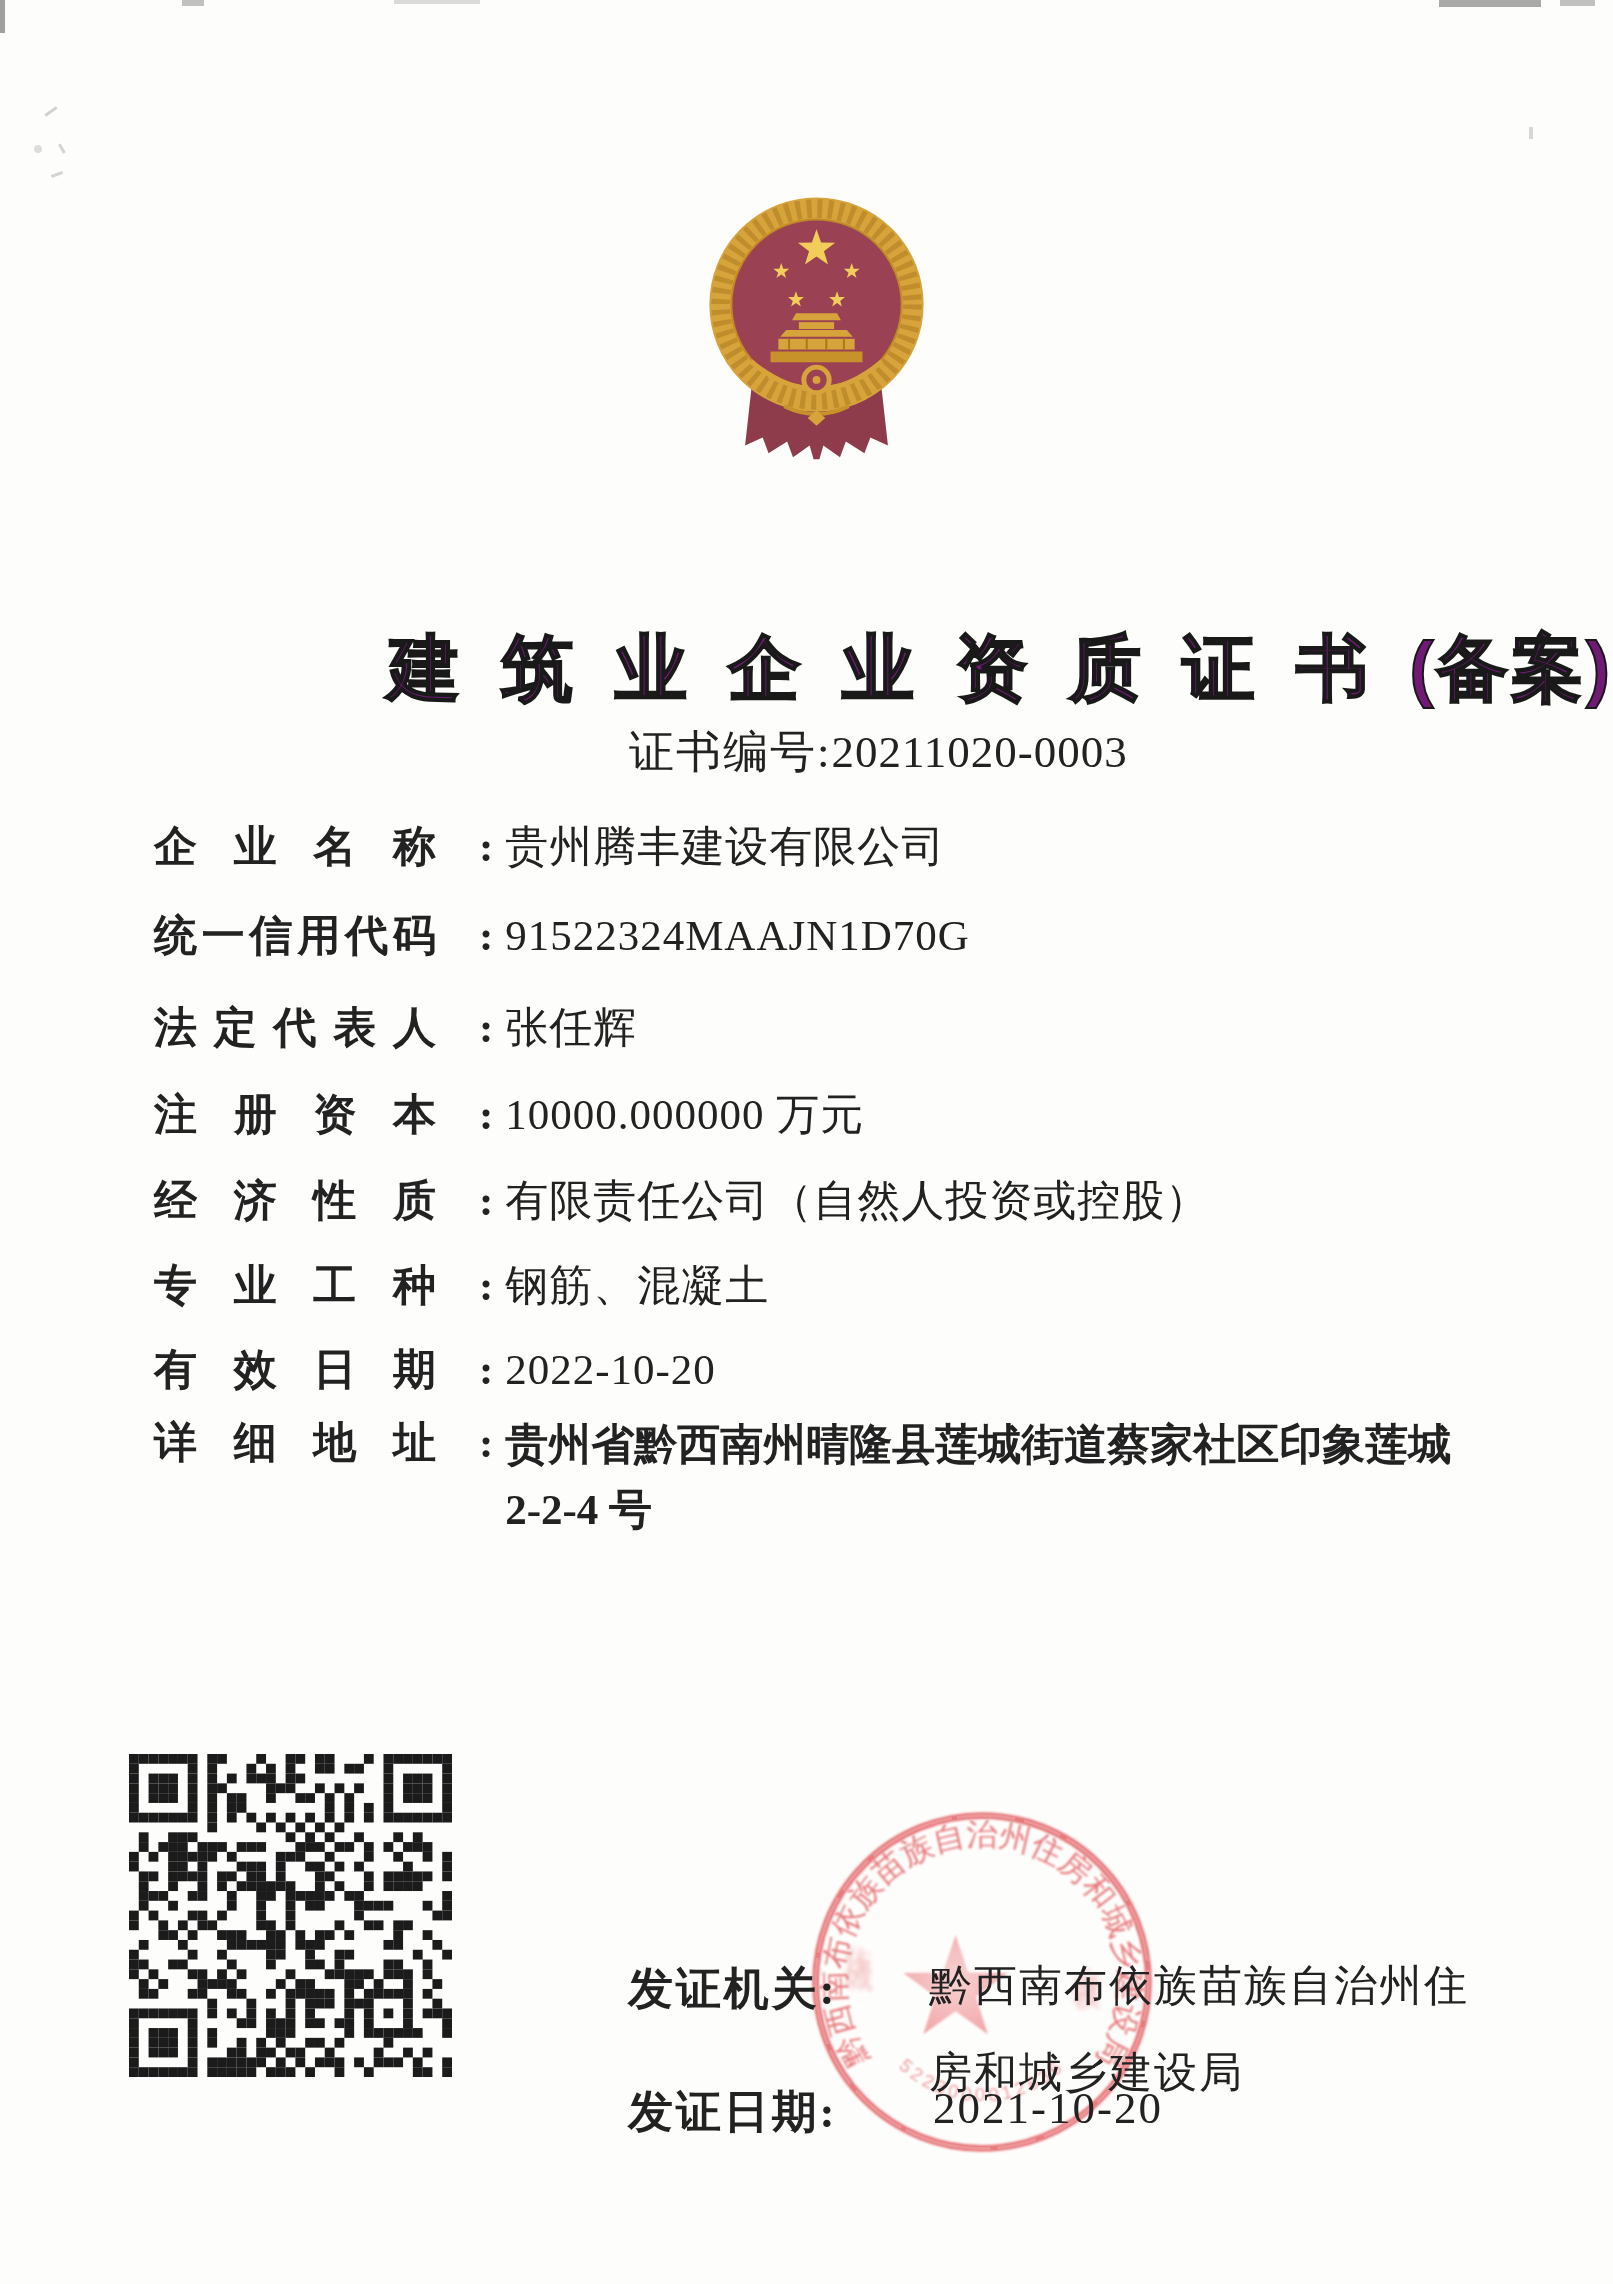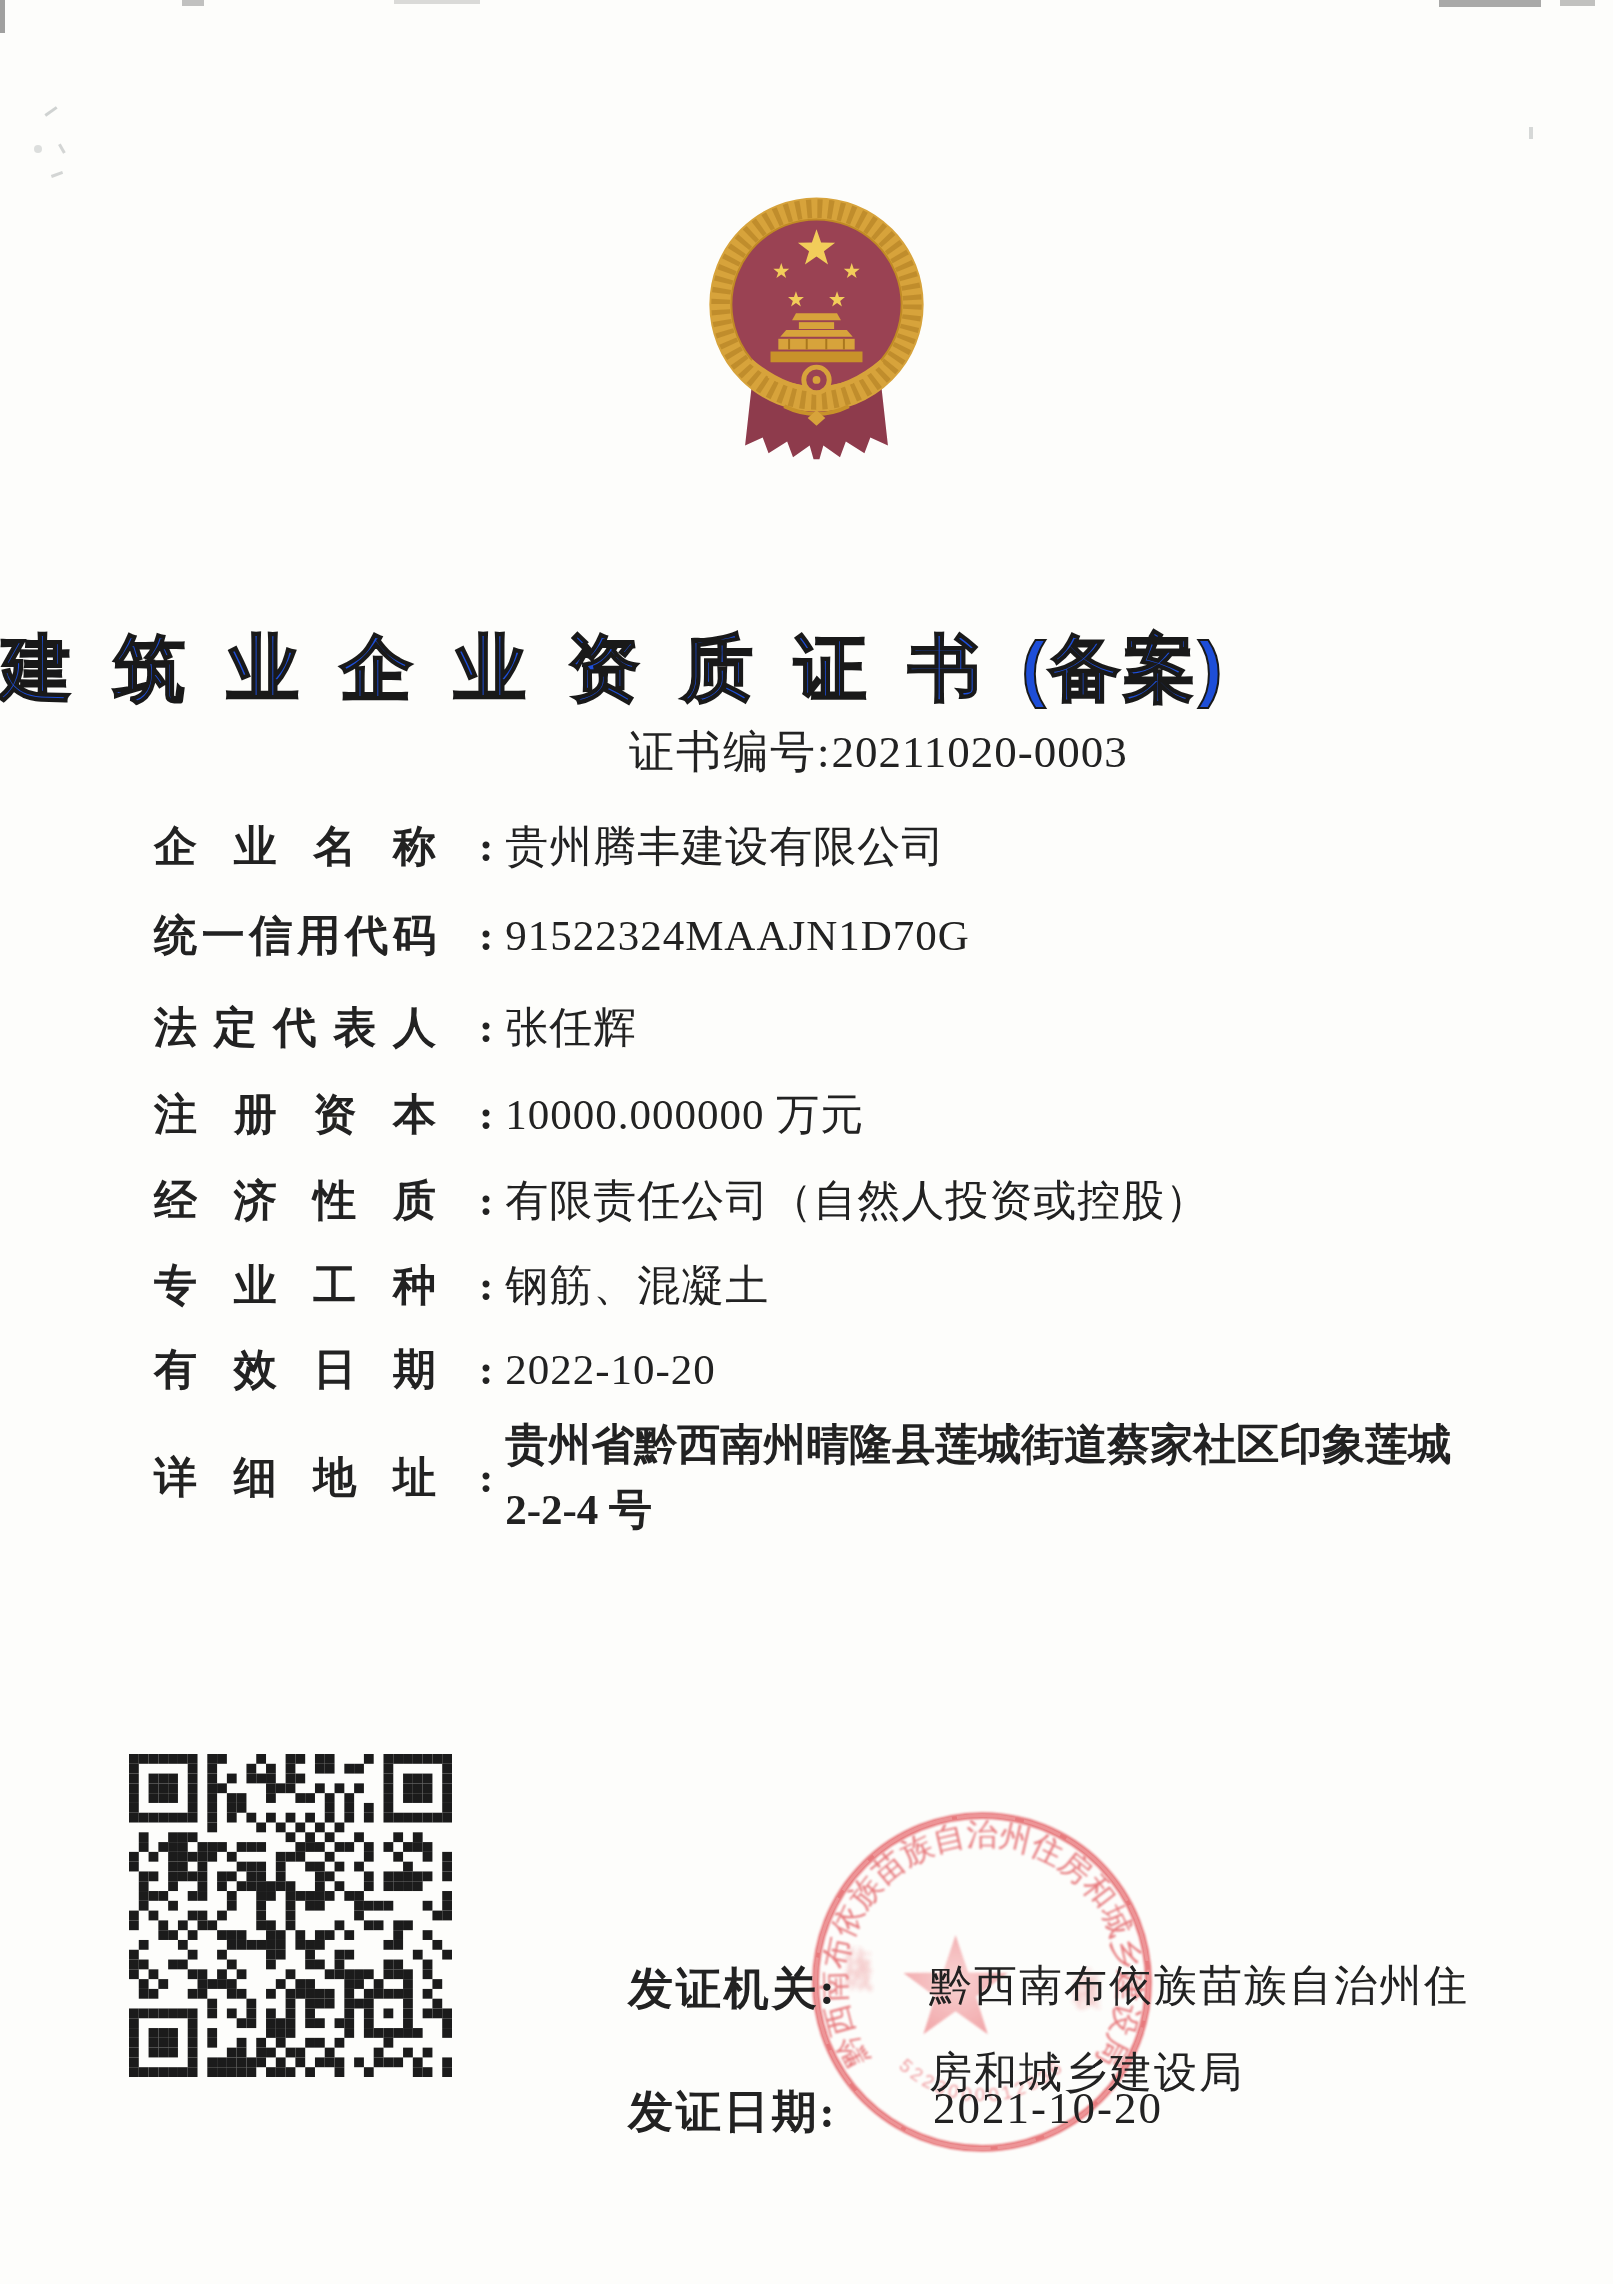--- a/index.html
+++ b/index.html
@@ -12,26 +12,26 @@
     font-family:"Liberation Serif", serif;
     color:#222;
   }
   
   .smudge{position:absolute;pointer-events:none;}
   
   .emblem{position:absolute;left:690px;top:193px;width:253px;height:272px;}
   
   .title{
     position:absolute;left:0;top:573px;width:100%;
-    text-align:left;
+    text-align:right;
     font-family:"Liberation Sans", sans-serif;
     font-size:72px;font-weight:900;
     letter-spacing:2.9px;word-spacing:15.7px;
     -webkit-text-stroke:2px #191919;
-    color:#1d4ed8;white-space:nowrap;
+    color:#701a75;white-space:nowrap;
   }
   
   .certline{
     position:absolute;left:629px;top:722px;
     font-size:45px;font-weight:400;white-space:nowrap;
   }
   .certline .cl-label{letter-spacing:2px;}
   .certline .cl-value{letter-spacing:1px;}
   
   .frow{
@@ -40,21 +40,21 @@
     font-size:43px;line-height:61px;white-space:nowrap;margin-top:6px;
   }
   .flabel{
     display:inline-block;width:282px;
     font-weight:700;
     text-align:justify;text-align-last:justify;
     text-justify:inter-character;
   }
   .fcolon{display:inline-block;margin-left:43px;font-weight:700;}
   .fvalue{margin-left:11.8px;letter-spacing:1px;}
-  .frow.addr{align-items:center;}
+  .frow.addr{}
   .frow.addr .fvalue{white-space:normal;width:990px;line-height:65px;letter-spacing:0;font-weight:bold;}
   .frow.addr .fvalue span{display:block;}
   
   .qr{position:absolute;left:129px;top:1754px;width:323px;height:323px;}
   
   .seal{position:absolute;left:796px;top:1796px;width:372px;height:372px;opacity:.88;}
   
   .ilabel{
     position:absolute;font-size:45px;font-weight:700;
     letter-spacing:2.9px;white-space:nowrap;

